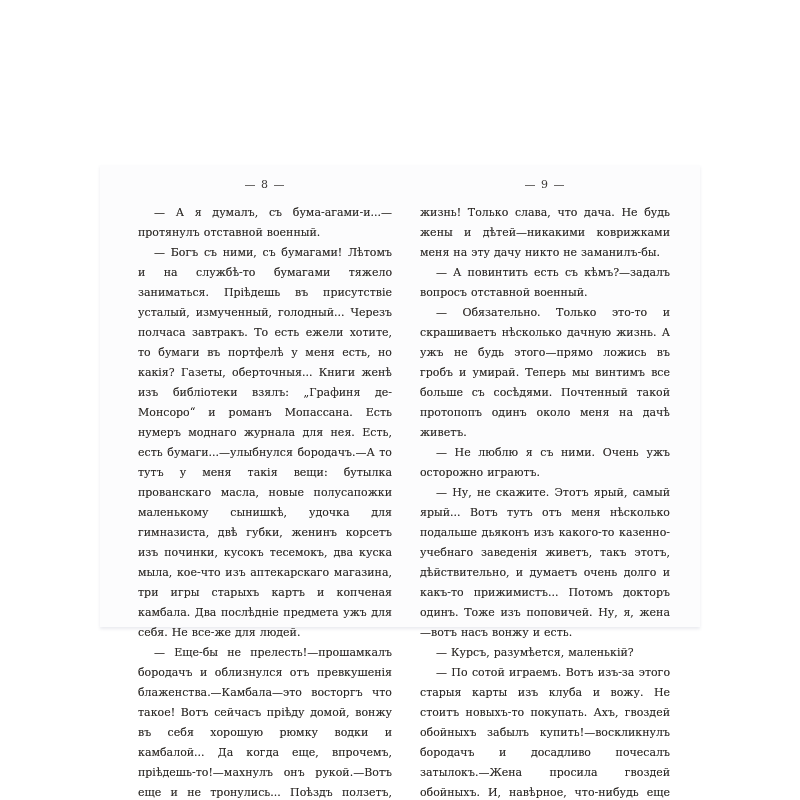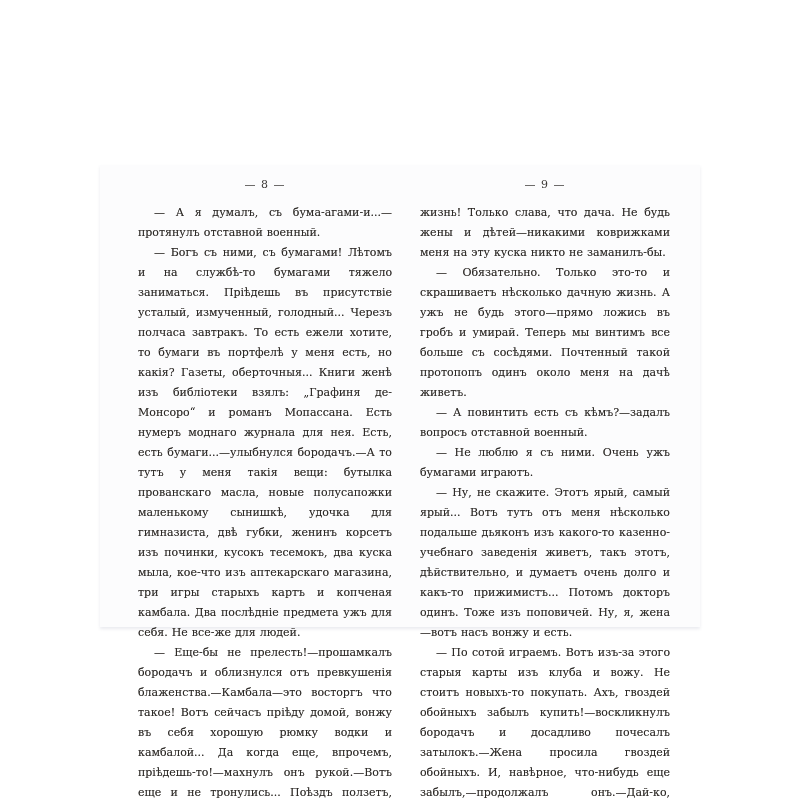--- a/index.html
+++ b/index.html
@@ -61,21 +61,22 @@
       <div class="page-header">— 8 —</div>
       <div class="page-body">
         <p class="para">— А я думалъ, съ бума-агами-и...—протянулъ отставной военный.</p>
         <p class="para">— Богъ съ ними, съ бумагами! Лѣтомъ и на службѣ-то бумагами тяжело заниматься. Пріѣдешь въ присутствіе усталый, измученный, голодный... Черезъ полчаса завтракъ. То есть ежели хотите, то бумаги въ портфелѣ у меня есть, но какія? Газеты, оберточныя... Книги женѣ изъ библіотеки взялъ: „Графиня де-Монсоро“ и романъ Мопассана. Есть нумеръ моднаго журнала для нея. Есть, есть бумаги...—улыбнулся бородачъ.—А то тутъ у меня такія вещи: бутылка прованскаго масла, новые полусапожки маленькому сынишкѣ, удочка для гимназиста, двѣ губки, женинъ корсетъ изъ починки, кусокъ тесемокъ, два куска мыла, кое-что изъ аптекарскаго магазина, три игры старыхъ картъ и копченая камбала. Два послѣдніе предмета ужъ для себя. Не все-же для людей.</p>
         <p class="para">— Еще-бы не прелесть!—прошамкалъ бородачъ и облизнулся отъ превкушенія блаженства.—Камбала—это восторгъ что такое! Вотъ сейчасъ пріѣду домой, вонжу въ себя хорошую рюмку водки и камбалой... Да когда еще, впрочемъ, пріѣдешь-то!—махнулъ онъ рукой.—Вотъ еще и не тронулись... Поѣздъ ползетъ, какъ черепаха... На Ланской остановка, въ Удѣльной остановка, въ Озеркахъ, въ Шуваловѣ... А тамъ на таратайкѣ трясись. Эхъ,</p>
       </div>
     </div>
     <div class="page page-right">
       <div class="page-header">— 9 —</div>
       <div class="page-body">
-        <p class="para no-indent">жизнь! Только слава, что дача. Не будь жены и дѣтей—никакими коврижками меня на эту куска никто не заманилъ-бы.</p>
+        <p class="para no-indent">жизнь! Только слава, что дача. Не будь жены и дѣтей—никакими коврижками меня на эту дачу никто не заманилъ-бы.</p>
+        <p class="para">— А повинтить есть съ кѣмъ?—задалъ вопросъ отставной военный.</p>
         <p class="para">— Обязательно. Только это-то и скрашиваетъ нѣсколько дачную жизнь. А ужъ не будь этого—прямо ложись въ гробъ и умирай. Теперь мы винтимъ все больше съ сосѣдями. Почтенный такой протопопъ одинъ около меня на дачѣ живетъ.</p>
-        <p class="para">— А повинтить есть съ кѣмъ?—задалъ вопросъ отставной военный.</p>
-        <p class="para">— Не люблю я съ ними. Очень ужъ бумагами играютъ.</p>
+        <p class="para">— Не люблю я съ ними. Очень ужъ осторожно играютъ.</p>
         <p class="para">— Ну, не скажите. Этотъ ярый, самый ярый... Вотъ тутъ отъ меня нѣсколько подальше дьяконъ изъ какого-то казенно-учебнаго заведенія живетъ, такъ этотъ, дѣйствительно, и думаетъ очень долго и какъ-то прижимистъ... Потомъ докторъ одинъ. Тоже изъ поповичей. Ну, я, жена—вотъ насъ вонжу и есть.</p>
+        <p class="para">— Курсъ, разумѣется, маленькій?</p>
         <p class="para">— По сотой играемъ. Вотъ изъ-за этого старыя карты изъ клуба и вожу. Не стоитъ новыхъ-то покупать. Ахъ, гвоздей обойныхъ забылъ купить!—воскликнулъ бородачъ и досадливо почесалъ затылокъ.—Жена просила гвоздей обойныхъ. И, навѣрное, что-нибудь еще забылъ,—продолжалъ онъ.—Дай-ко, просмотрю списокъ и провѣрю. Ужъ очень много заказовъ. Просила она меня бисквитъ фунтъ купить. Ну, этихъ я умышленно не купилъ, хотя и знаю, что за это будетъ мнѣ гонка. Судите сами,</p>
       </div>
     </div>
   </div>
 
 </body></html>

